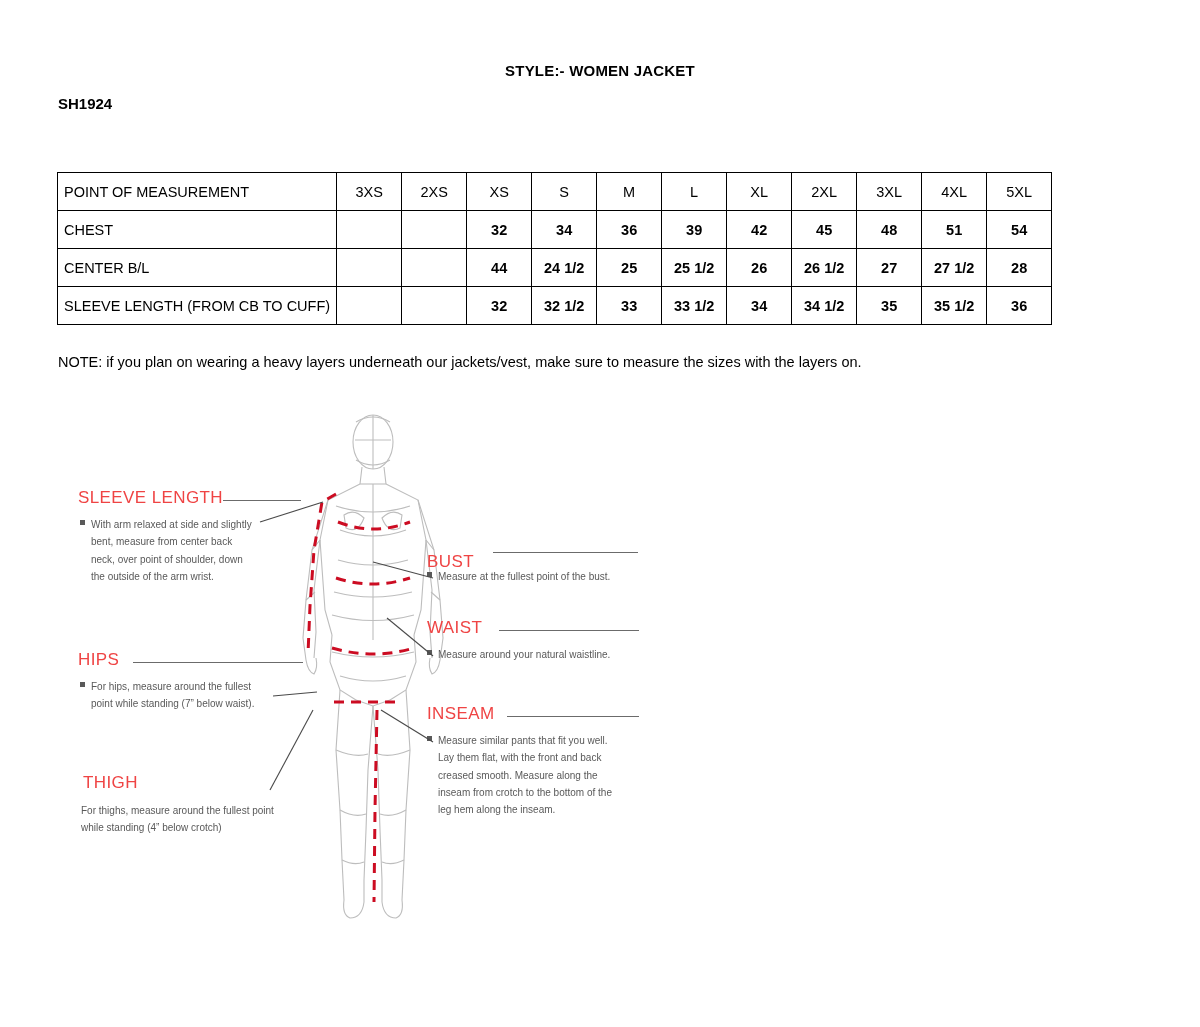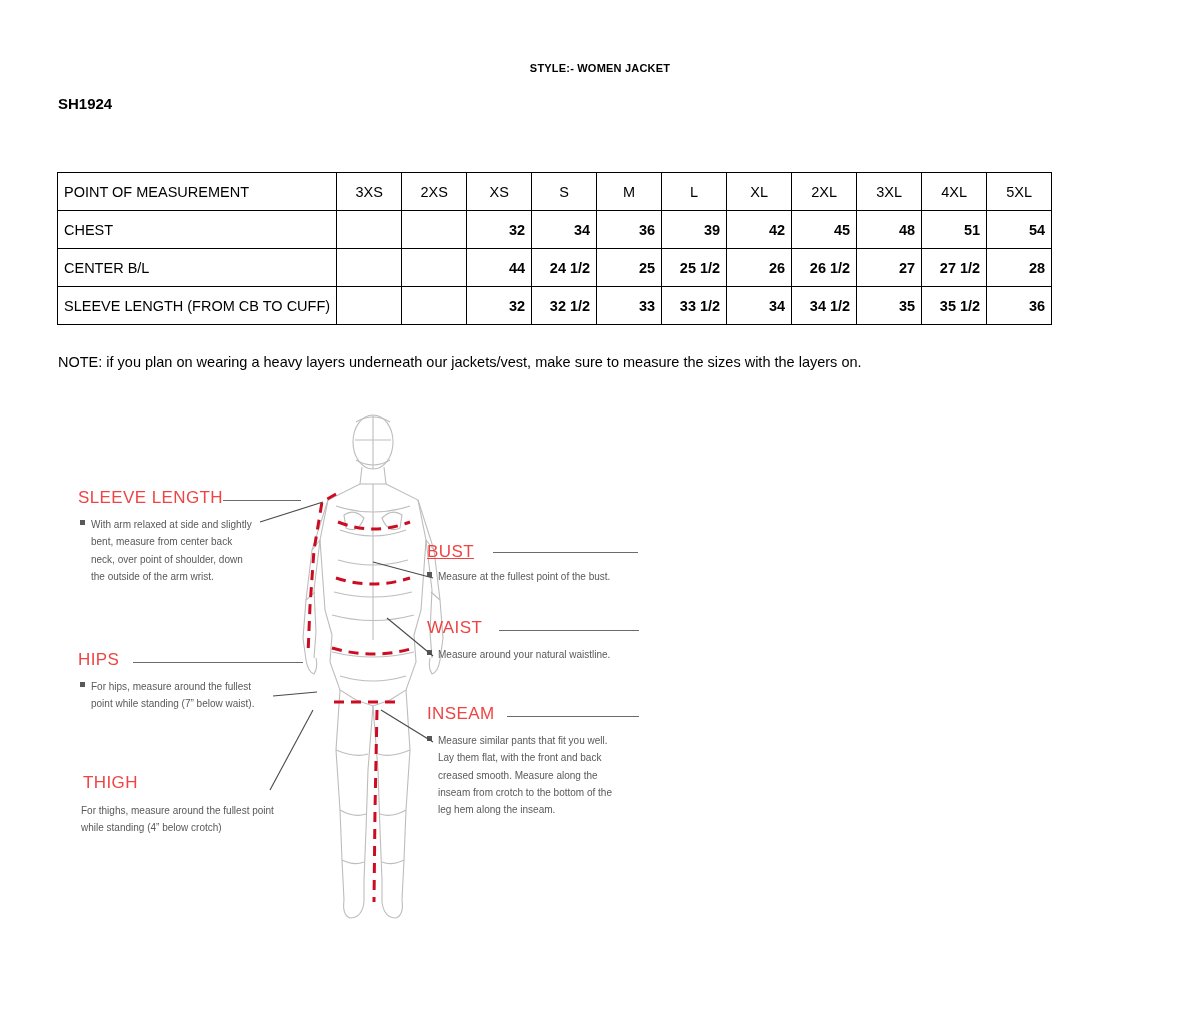--- a/index.html
+++ b/index.html
@@ -15,21 +15,21 @@
     color: #000000;
     overflow: hidden;
   }
 
   .style-title {
     position: absolute;
     top: 62px;
     left: 0;
     width: 1200px;
     text-align: center;
-    font-size: 11px;
+    font-size: 15px;
     font-weight: bold;
     letter-spacing: 0.2px;
   }
 
   .style-code {
     position: absolute;
     top: 95px;
     left: 58px;
     font-size: 15px;
     font-weight: bold;
@@ -56,21 +56,21 @@
   .size-table td.pom-cell {
     width: 277px;
     text-align: left;
   }
   .size-table th.size-head {
     width: 65px;
     text-align: center;
   }
   .size-table td.val-cell {
     width: 65px;
-    text-align: right;
+    text-align: center;
     font-weight: bold;
   }
 
   .note {
     position: absolute;
     top: 354px;
     left: 58px;
     font-size: 14.5px;
     font-weight: normal;
   }
@@ -118,21 +118,21 @@
   #sleeve-body { left: 36px;  top: 106px; width: 165px; }
 
   #hips-head   { left: 23px;  top: 240px; }
   #hips-rule   { left: 78px;  top: 252px; width: 170px; }
   #hips-body   { left: 36px;  top: 268px; width: 175px; }
 
   #thigh-head  { left: 28px;  top: 363px; }
   #thigh-body  { left: 26px;  top: 392px; width: 195px; }
 
   
-  #bust-head   { left: 372px; top: 132px; text-decoration: underline; }
+  #bust-head   { left: 372px; top: 142px; }
   #bust-rule   { left: 438px; top: 142px; width: 145px; }
   #bust-body   { left: 383px; top: 158px; width: 180px; }
 
   #waist-head  { left: 372px; top: 208px; }
   #waist-rule  { left: 444px; top: 220px; width: 140px; }
   #waist-body  { left: 383px; top: 236px; width: 180px; }
 
   #inseam-head { left: 372px; top: 294px; }
   #inseam-rule { left: 452px; top: 306px; width: 132px; }
   #inseam-body { left: 383px; top: 322px; width: 185px; }

